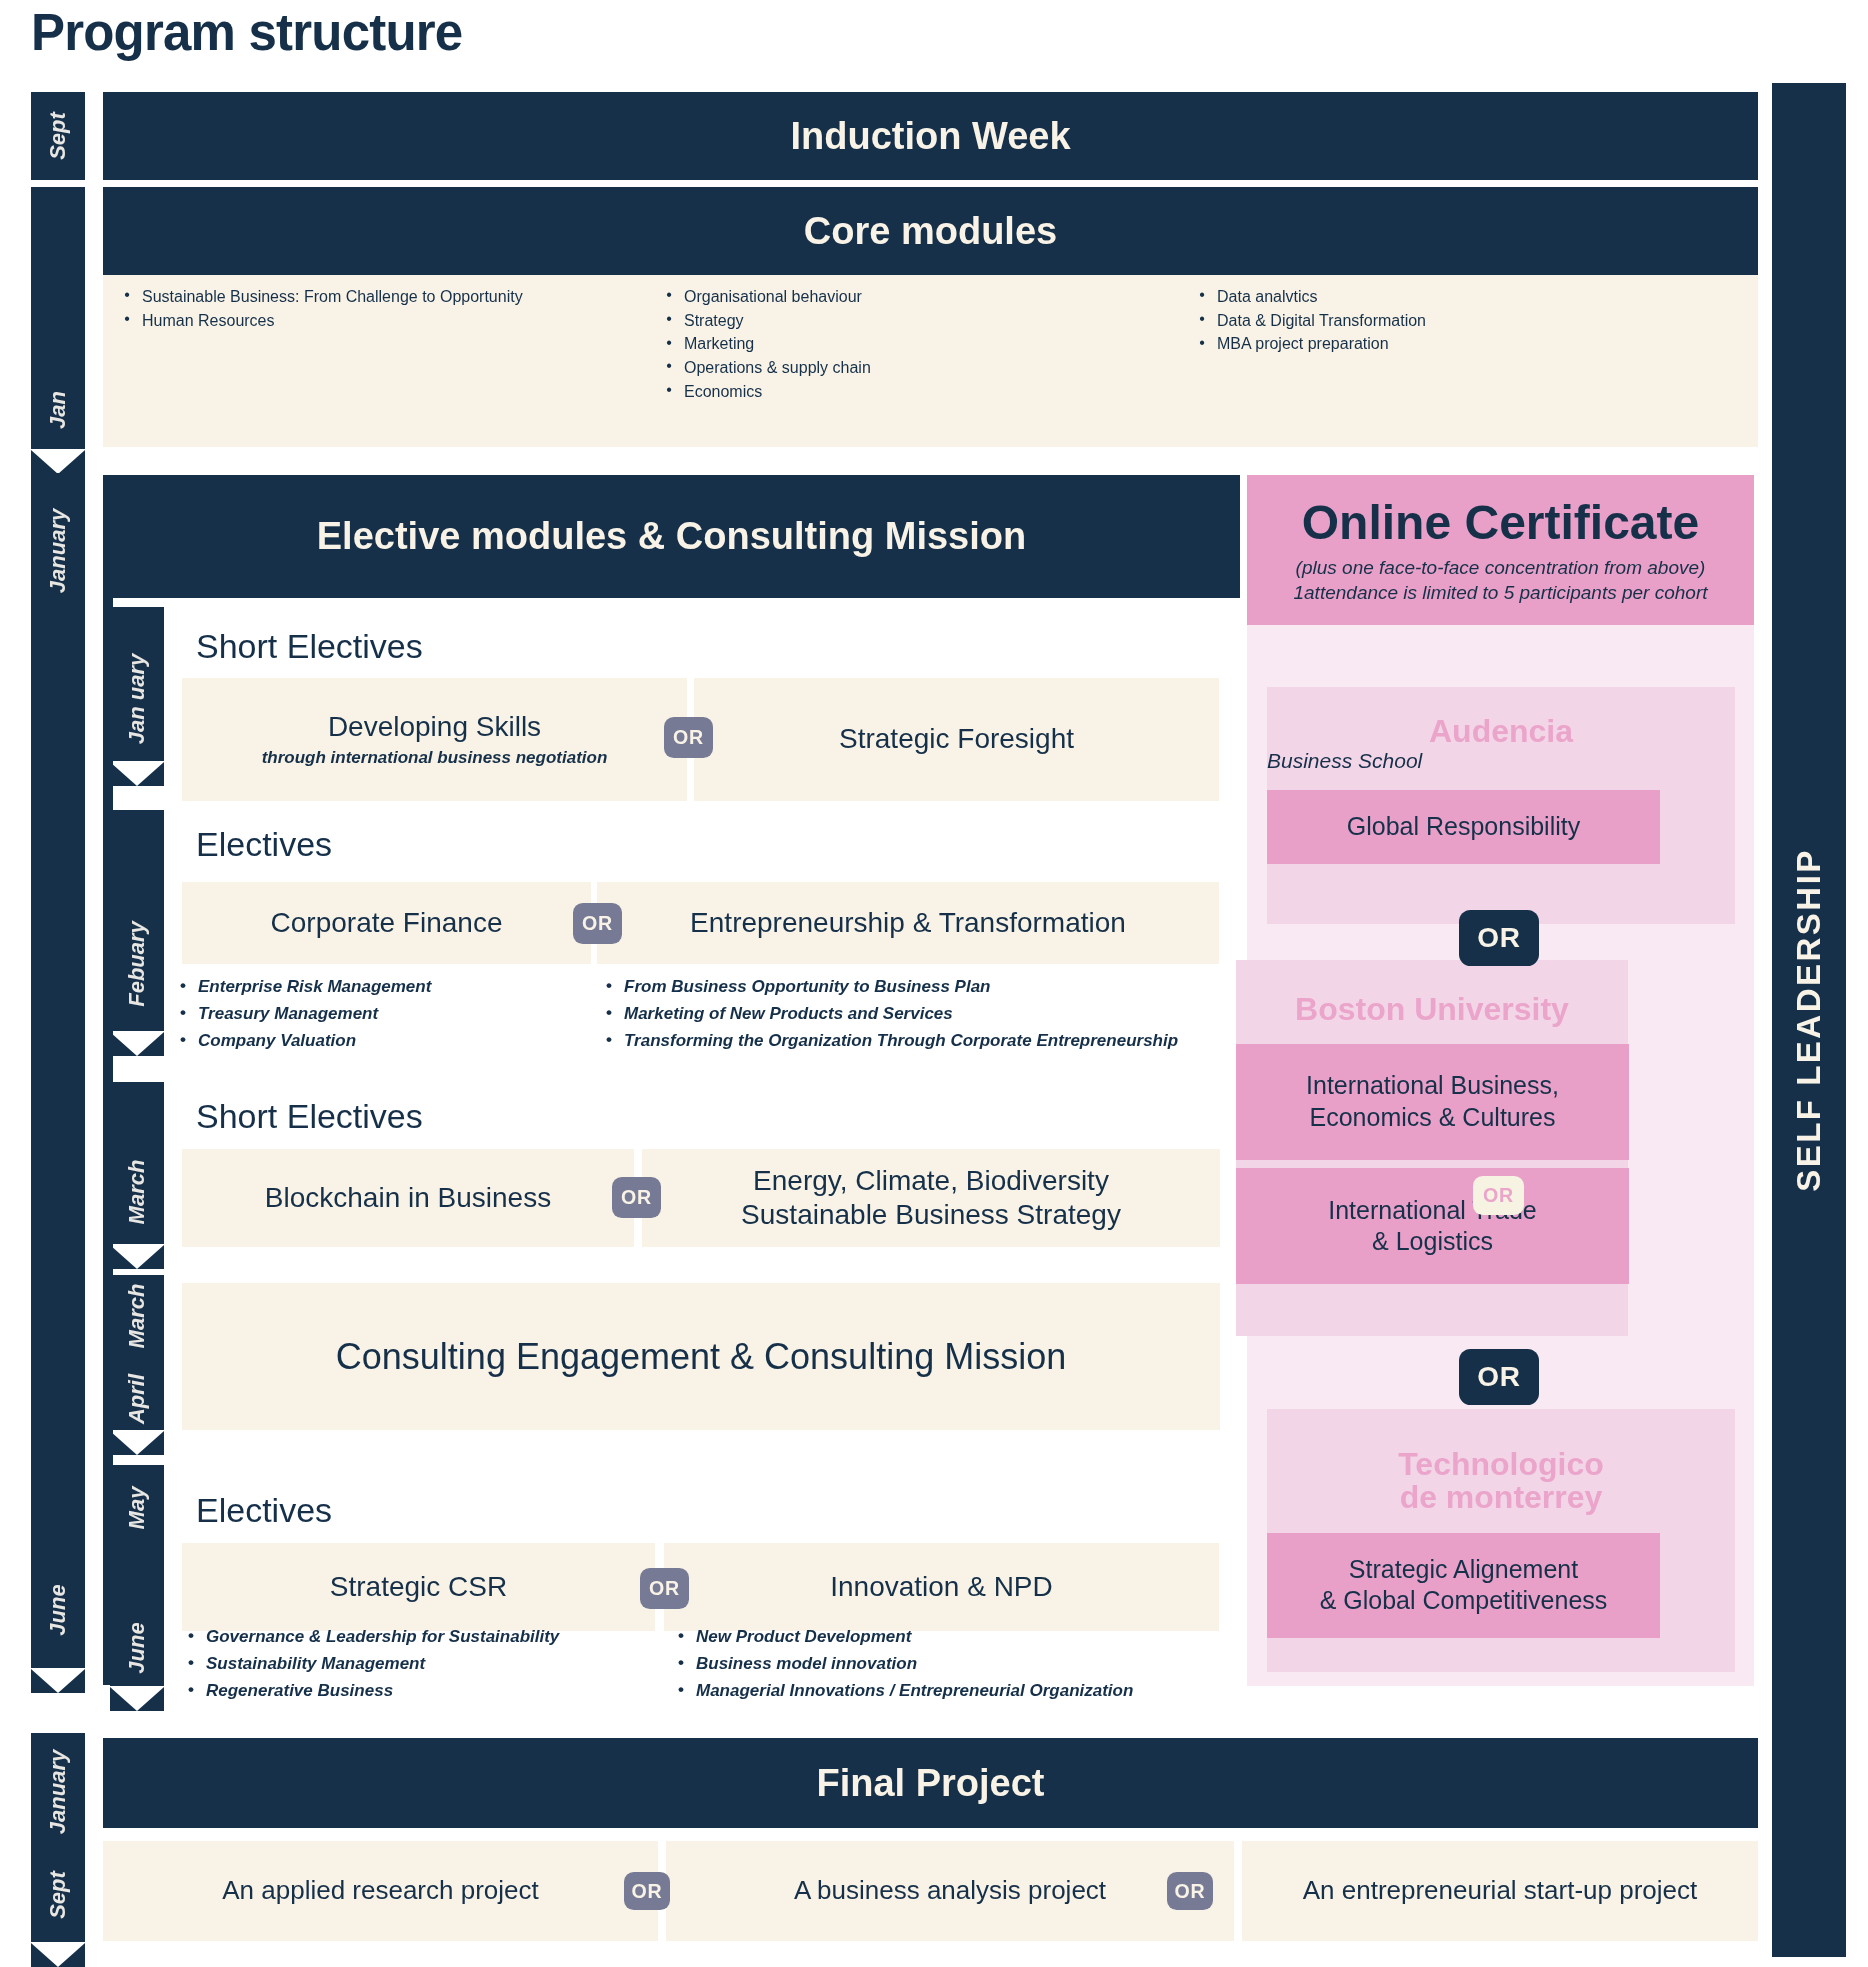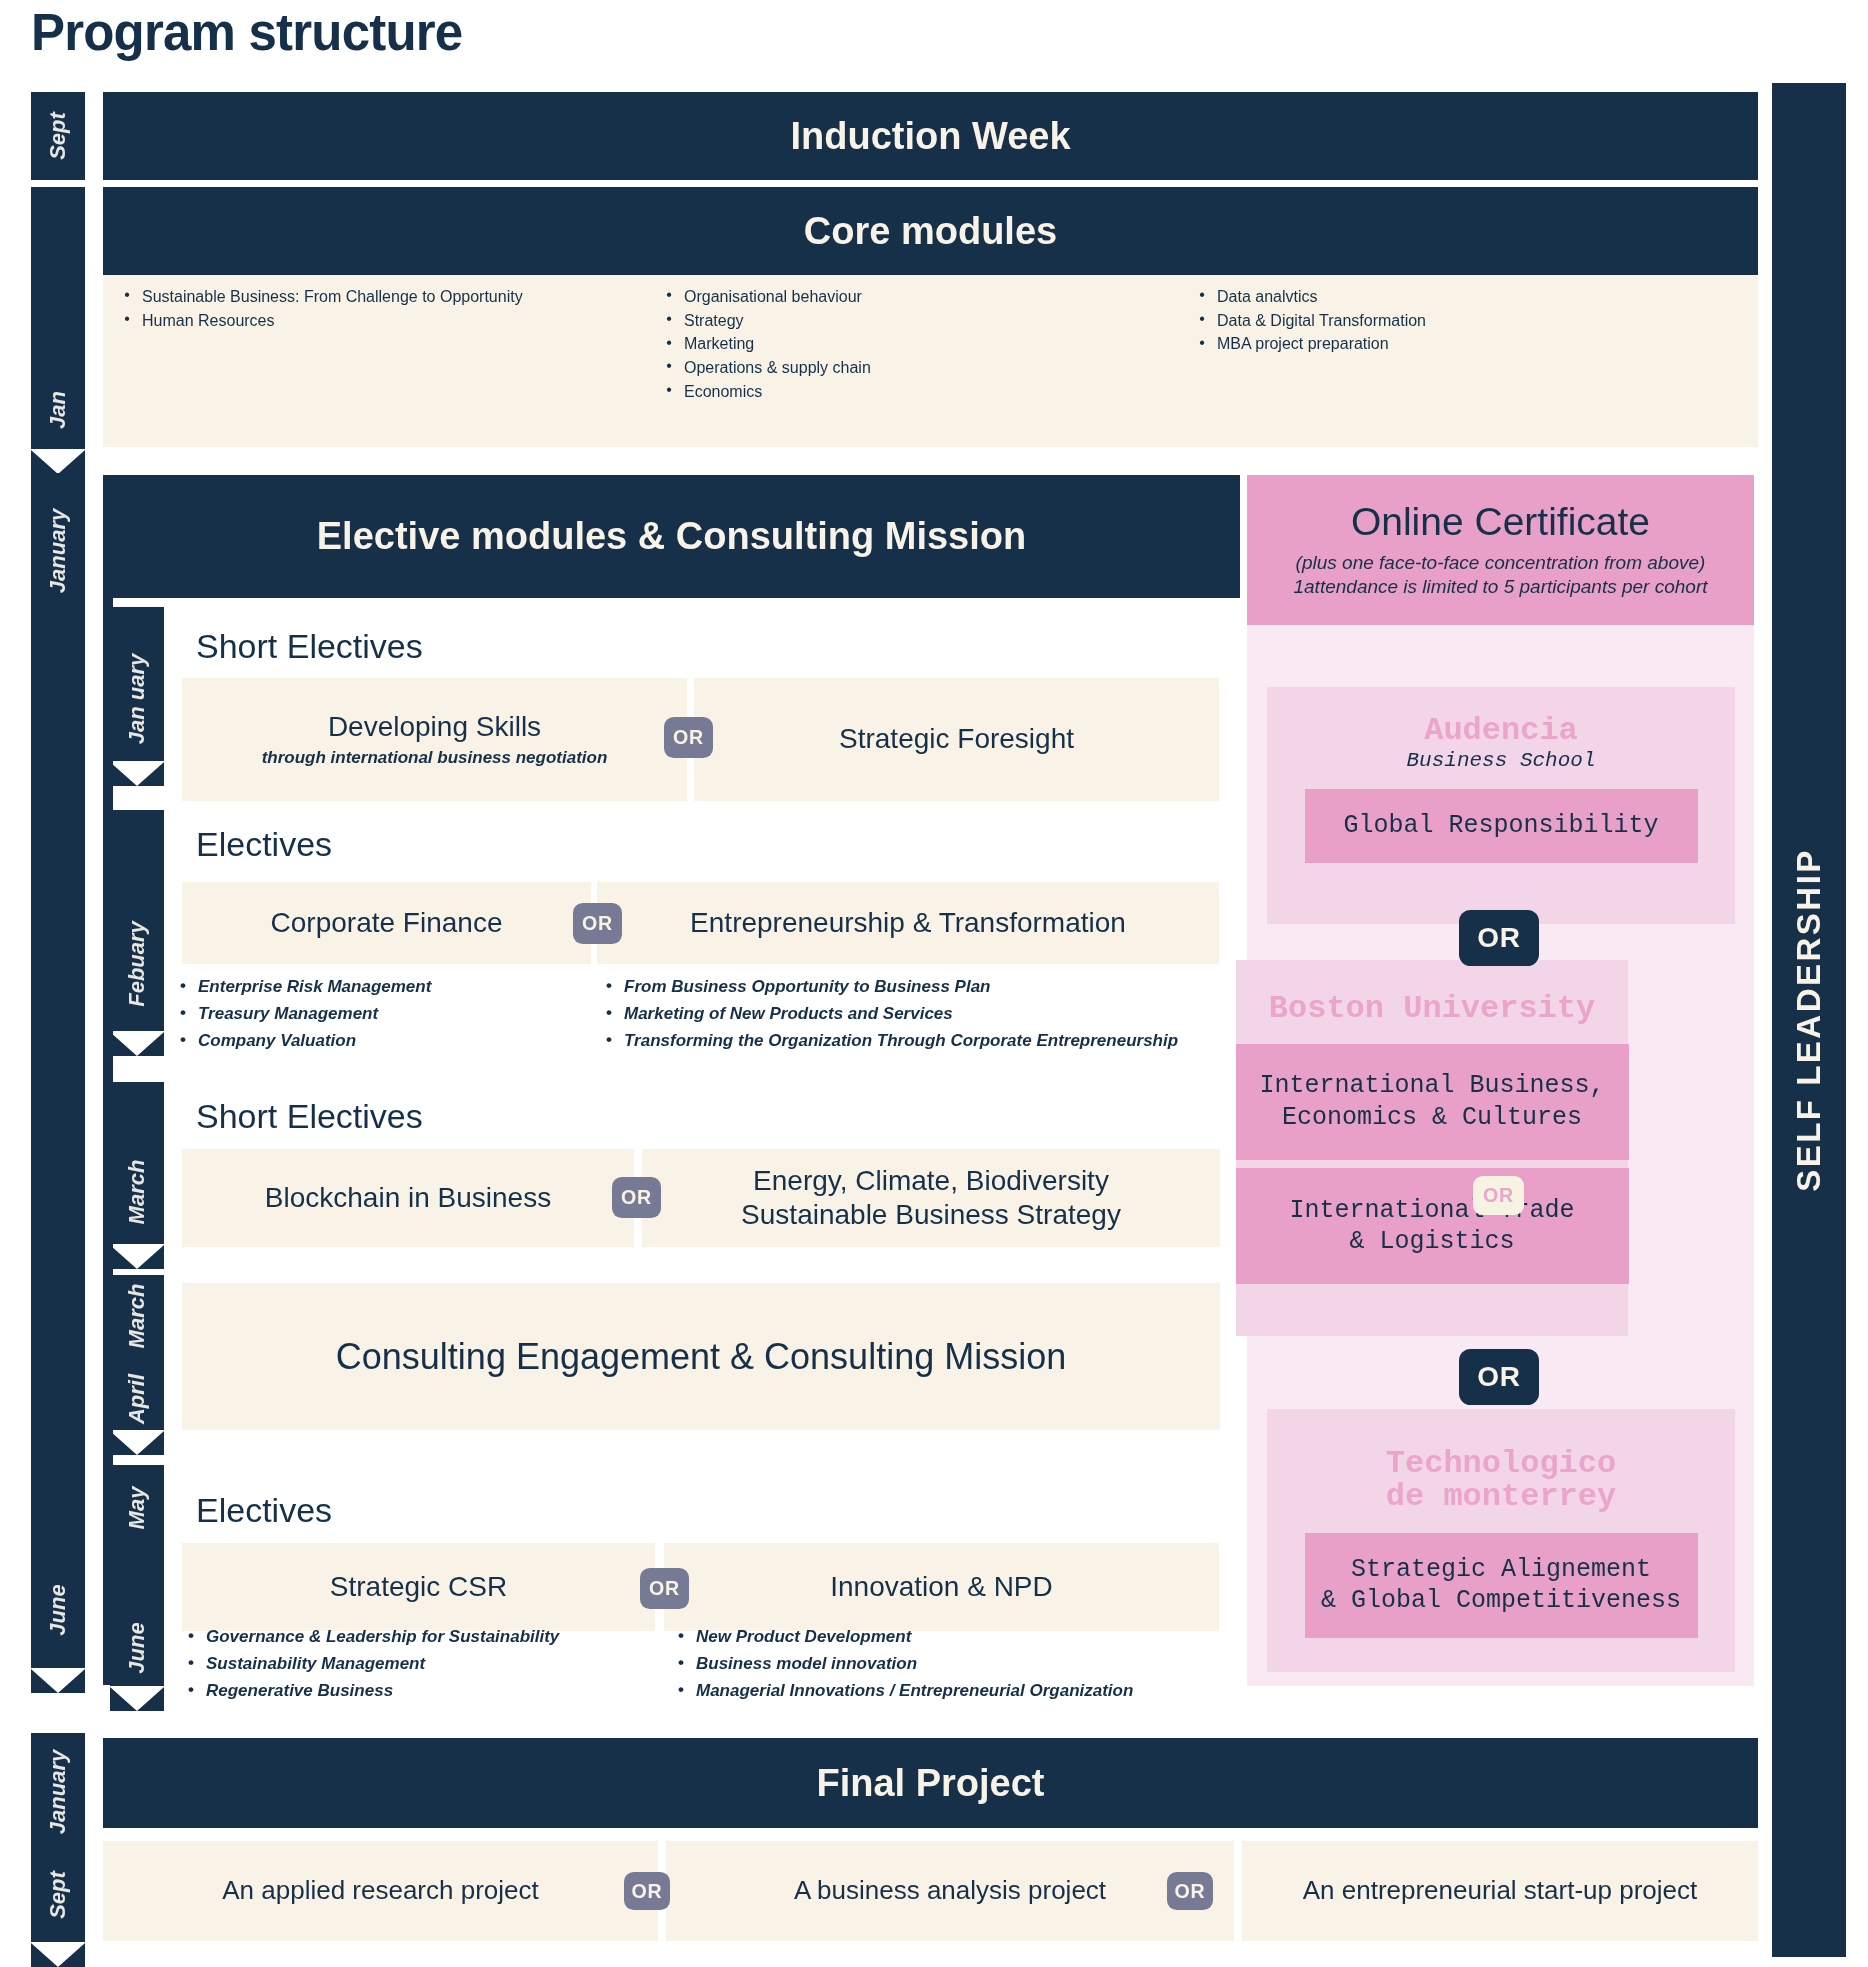--- a/index.html
+++ b/index.html
@@ -124,26 +124,26 @@
     position:absolute; left:1247px; top:475px;
     width:507px; height:1211px;
     background:var(--pink-pale);
   }
   .cert-head{
     position:absolute; left:1247px; top:475px;
     width:507px; height:150px;
     background:var(--pink-mid);
     display:flex; flex-direction:column; align-items:center; justify-content:center;
   }
-  .cert-head h2{ font-size:39px; font-weight:400; color:var(--navy); margin-bottom:6.5px;}
+  .cert-head h2{ font-size:48px; font-weight:700; color:var(--navy); margin-bottom:6.5px;}
   .cert-head .note{ font-size:19px; font-style:italic; color:var(--navy); line-height:1.28; text-align:right;}
 
   .cert-card{
     position:absolute; background:var(--pink-light);
-    display:flex; flex-direction:column; align-items:center;font-family:Liberation Mono, monospace;
+    display:flex; flex-direction:column; 
   }
   .cert-card .brand{
     font-size:32px; font-weight:700; color:var(--pink-text); text-align:center; line-height:1.02;
   }
   .cert-card .brand-sub{
     font-size:21px; font-style:italic; color:var(--navy); margin-top:1.6px;
   }
   .cert-opt{
     background:var(--pink-mid); color:var(--navy);
     display:flex; align-items:center; justify-content:center;

